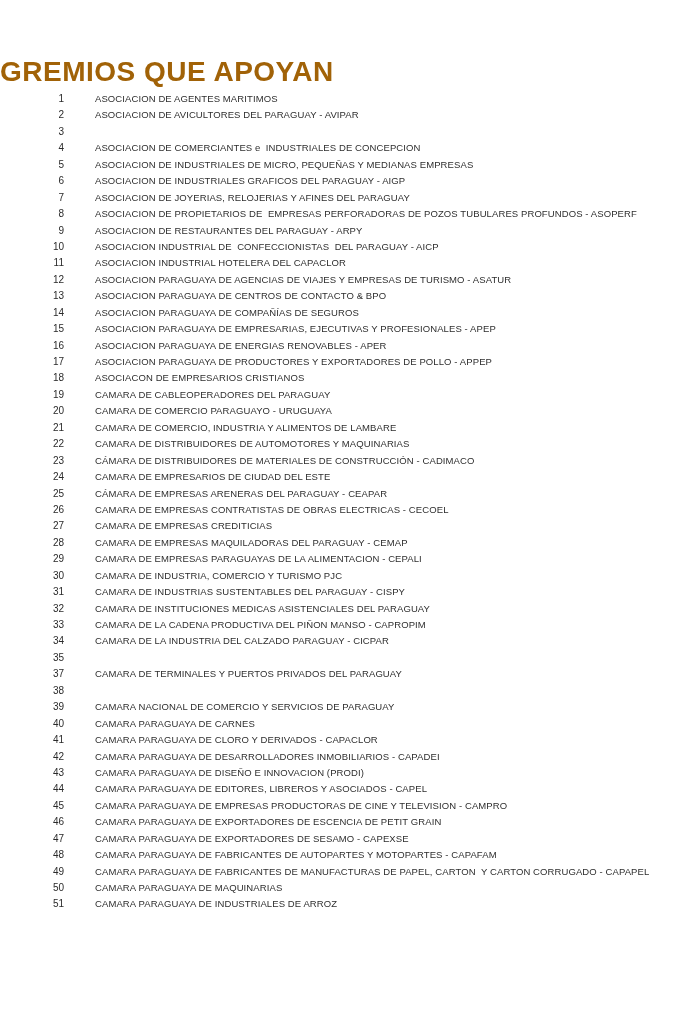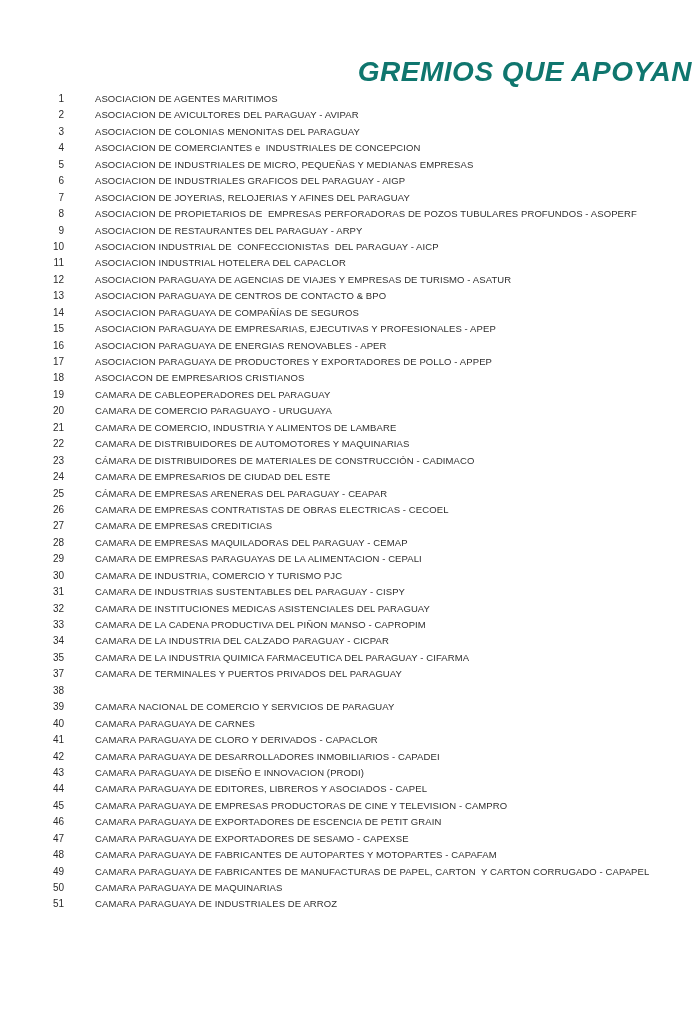--- a/index.html
+++ b/index.html
@@ -14,28 +14,27 @@
     overflow: hidden;
   }
   .page {
     width: 692px;
     height: 1024px;
     background: #ffffff;
     position: relative;
   }
   .page-title {
     margin: 57px 0 0 0;
-    text-align: right;
+    text-align: left;
     font-size: 28px;
     line-height: 30px;
     font-weight: bold;
     letter-spacing: 0.5px;
-    color: #0f766e;
+    color: #a16207;
     font-family: "Liberation Sans", sans-serif;
-    font-style: italic;
   }
   .gremios-list {
     list-style: none;
     margin: 6px 0 0 0;
     padding: 0 0 0 42px;
   }
   .row {
     display: flex;
     align-items: baseline;
     height: 16.45px;
@@ -67,21 +66,20 @@
     <span class="label">ASOCIACION DE AGENTES MARITIMOS</span>
   </li>
 
   <li class="row">
     <span class="num">2</span>
     <span class="label">ASOCIACION DE AVICULTORES DEL PARAGUAY - AVIPAR</span>
   </li>
 
   <li class="row">
     <span class="num">3</span>
-    <span class="label">ASOCIACION DE COLONIAS MENONITAS DEL PARAGUAY</span>
   </li>
 
   <li class="row">
     <span class="num">4</span>
     <span class="label">ASOCIACION DE COMERCIANTES e  INDUSTRIALES DE CONCEPCION</span>
   </li>
 
   <li class="row">
     <span class="num">5</span>
     <span class="label">ASOCIACION DE INDUSTRIALES DE MICRO, PEQUEÑAS Y MEDIANAS EMPRESAS</span>
@@ -227,21 +225,20 @@
     <span class="label">CAMARA DE LA CADENA PRODUCTIVA DEL PIÑON MANSO - CAPROPIM</span>
   </li>
 
   <li class="row">
     <span class="num">34</span>
     <span class="label">CAMARA DE LA INDUSTRIA DEL CALZADO PARAGUAY - CICPAR</span>
   </li>
 
   <li class="row">
     <span class="num">35</span>
-    <span class="label">CAMARA DE LA INDUSTRIA QUIMICA FARMACEUTICA DEL PARAGUAY - CIFARMA</span>
   </li>
 
 
   <li class="row">
     <span class="num">37</span>
     <span class="label">CAMARA DE TERMINALES Y PUERTOS PRIVADOS DEL PARAGUAY</span>
   </li>
 
   <li class="row">
     <span class="num">38</span>

